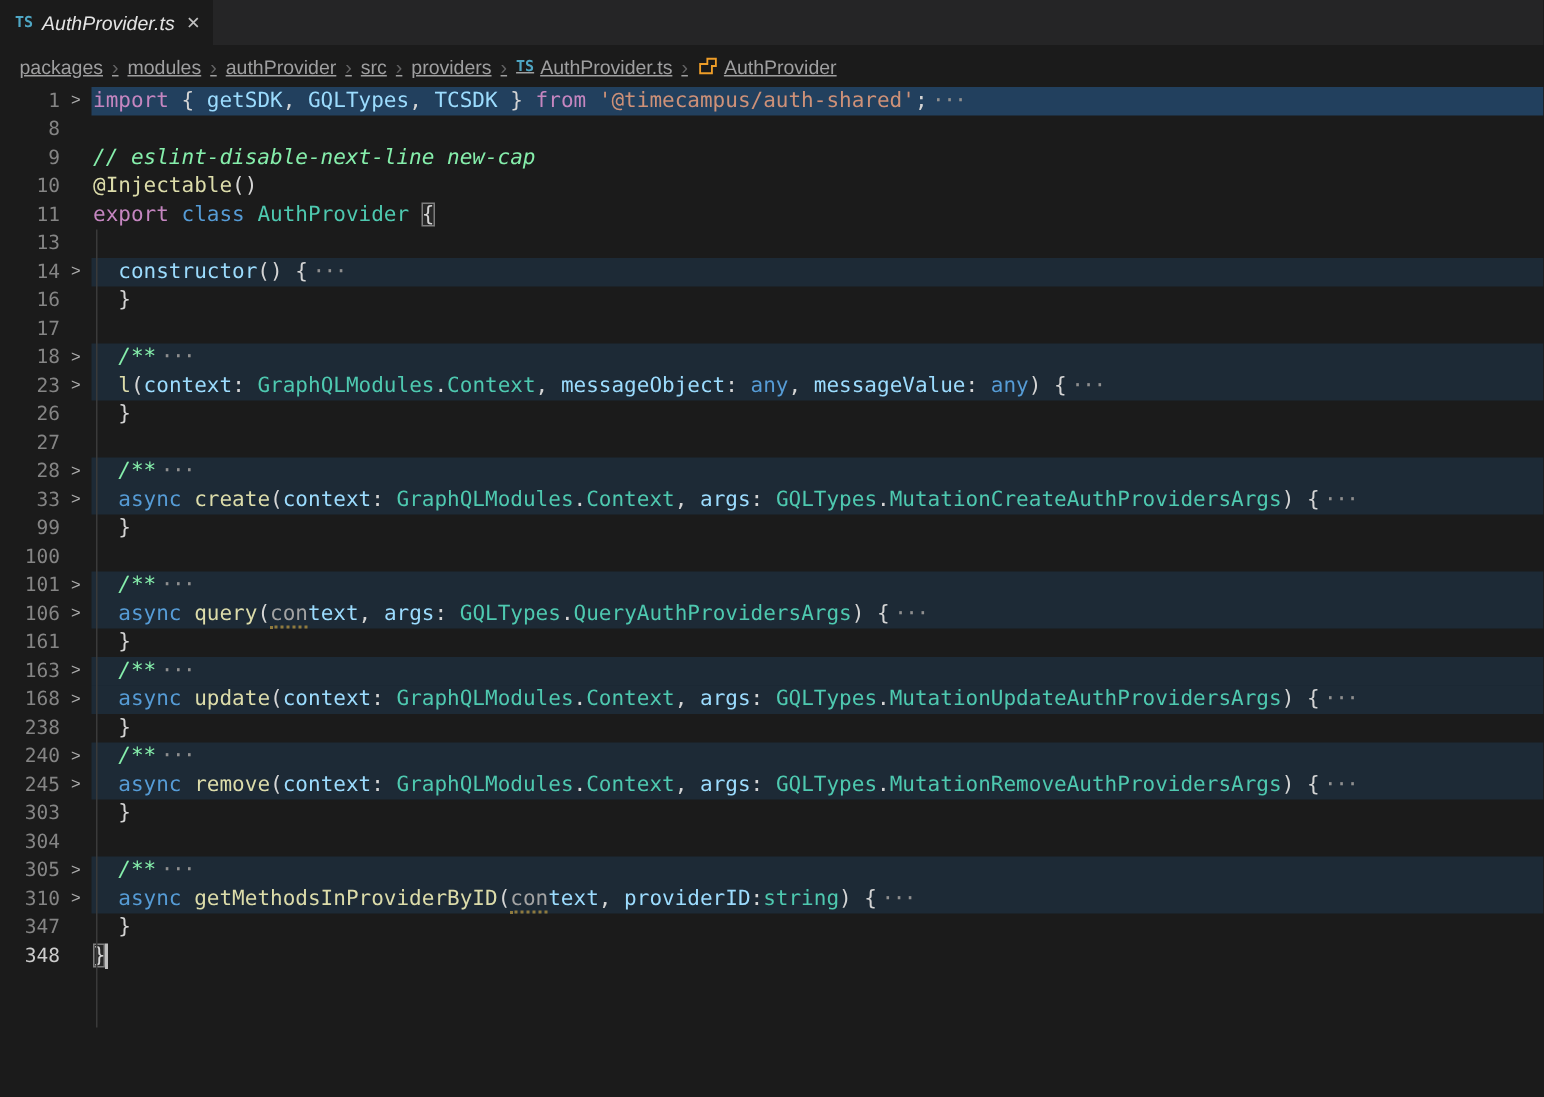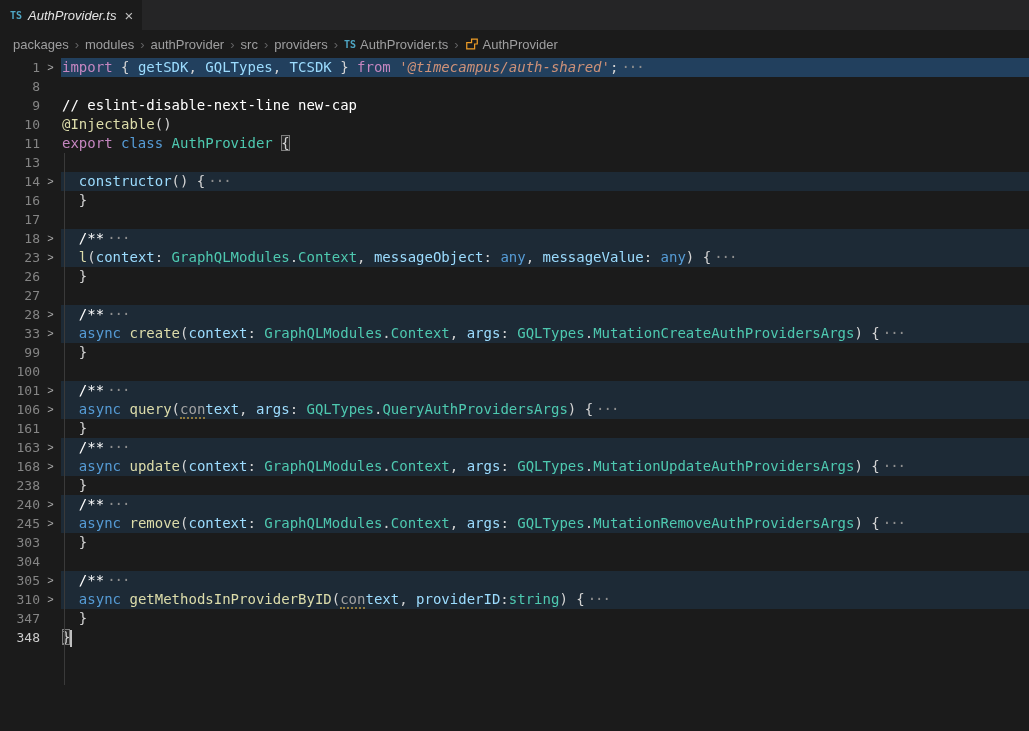--- a/index.html
+++ b/index.html
@@ -5,42 +5,42 @@
   * { margin:0; padding:0; box-sizing:border-box; }
   html,body { width:1029px; height:731px; background:#1b1b1b; overflow:hidden; }
   body { font-family:"Liberation Sans", sans-serif; }
 
   .tabbar { height:30px; background:#252526; display:flex; align-items:stretch; }
   .tab { width:142px; background:#1b1b1b; display:flex; align-items:center; padding:0 8px 0 10px; gap:6px; cursor:pointer; }
   .ts-badge { font-family:"DejaVu Sans Mono", monospace; font-weight:bold; font-size:10px; color:#4FA7C5; }
   .tab-title { font-style:italic; font-size:13px; color:#e4e4e4; white-space:nowrap; flex:1; }
   .tab-close { color:#c0c0c0; font-size:15px; line-height:15px; padding:0 2px; cursor:pointer; }
 
-  .breadcrumbs { height:28px; background:#1b1b1b; display:flex; align-items:center; padding-left:13px; gap:6px; font-size:13px; color:#9f9fa0; }
+  .breadcrumbs { height:28px; background:#1b1b1b; display:flex; align-items:center; padding-left:13px; gap:6px; font-size:13px; color:#9f9fa0;text-decoration:underline; }
   .crumb { cursor:pointer; white-space:nowrap; }
   .crumb-sep { color:#626263; font-size:13px; }
   .crumb-file { display:flex; align-items:center; gap:4px; cursor:pointer; }
   .class-icon { display:inline-block; width:14px; height:14px; }
 
   .editor { position:relative; font-family:"DejaVu Sans Mono", monospace; font-size:14px; line-height:19px; }
   .row { display:flex; height:19px; position:relative; }
   .gut-num { width:40px; text-align:right; color:#858585; font-size:13px; line-height:19px; flex:none; }
   .gut-chev { width:21px; text-align:center; color:#ababab; font-size:11px; line-height:19px; flex:none; cursor:pointer; font-family:"Liberation Sans",sans-serif; }
   .row.active .gut-num { color:#cccccc; }
   .code { flex:1; white-space:pre; color:#d4d4d4; padding-left:1px; }
   .row.hl .code { background:rgba(38,79,120,0.30); }
   .row.hl1 .code { background:rgba(38,79,120,0.72); }
 
   .tk-kw   { color:#C586C0; }
   .tk-kw2  { color:#569CD6; }
   .tk-var  { color:#9CDCFE;margin-top:24px; }
   .tk-type { color:#4EC9B0; }
   .tk-fn   { color:#DCDCAA; }
-  .tk-str  { color:#CE9178;font-style:italic; }
-  .tk-cmt  { color:#ffffff; }
+  .tk-str  { color:#CE9178; }
+  .tk-cmt  { color:#86efac; font-style:italic; }
   .tk-pun  { color:#d4d4d4; }
   .tk-fold { color:#8f8f8f; margin-left:3px; letter-spacing:-1px; }
   .tk-hint { color:#a3a3a3; border-bottom:2px dotted #8f7a3e; }
   .tk-brk  { color:#d4d4d4; outline:1px solid #7d7d7d; outline-offset:-1px; background:rgba(130,130,130,0.12); }
   .tk-cursor { display:inline-block; width:2px; height:17px; background:#bfbfbf; vertical-align:middle; }
 
   .indent-guide { position:absolute; width:1px; background:#3a3a3a; z-index:2; pointer-events:none; }
 </style>
 </head>
 <body>

